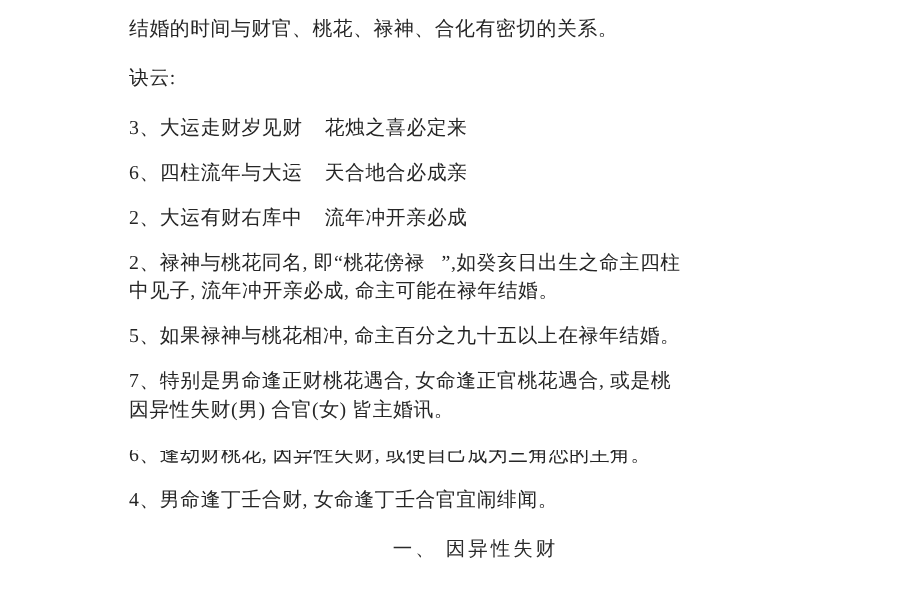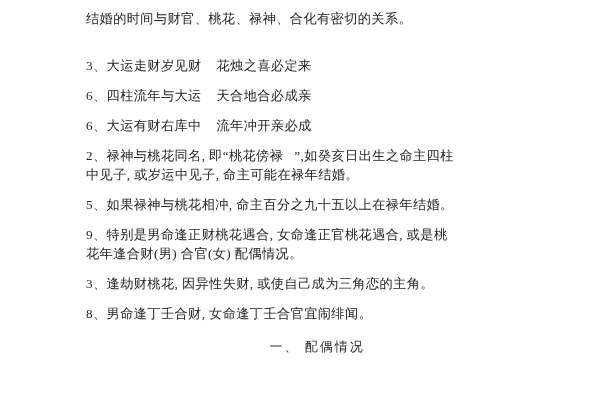--- a/index.html
+++ b/index.html
@@ -59,46 +59,47 @@
 </style>
 </head>
 <body>
 
 <div class="page">
 
   <p class="line para first-line">结婚的时间与财官、桃花、禄神、合化有密切的关系。</p>
 
   <div class="gap-lg"></div>
 
+  <p class="line para">诀云:</p>
 
   <div class="gap-lg"></div>
 
   <p class="line para">3、大运走财岁见财    花烛之喜必定来</p>
   <div class="gap-md"></div>
 
   <p class="line para">6、四柱流年与大运    天合地合必成亲</p>
   <div class="gap-md"></div>
 
-  <p class="line para">6、大运有财右库中    流年冲开亲必成</p>
+  <p class="line para">2、大运有财右库中    流年冲开亲必成</p>
   <div class="gap-md"></div>
 
   <p class="line para">2、禄神与桃花同名, 即“桃花傍禄   ”,如癸亥日出生之命主四柱</p>
-  <p class="line para indent-cont">中见子, 或岁运中见子, 命主可能在禄年结婚。</p>
+  <p class="line para indent-cont">中见子, 流年冲开亲必成, 命主可能在禄年结婚。</p>
   <div class="gap-md"></div>
 
   <p class="line para">5、如果禄神与桃花相冲, 命主百分之九十五以上在禄年结婚。</p>
   <div class="gap-md"></div>
 
-  <p class="line para">9、特别是男命逢正财桃花遇合, 女命逢正官桃花遇合, 或是桃</p>
-  <p class="line para indent-cont">花年逢合财(男) 合官(女) 配偶情况。</p>
+  <p class="line para">7、特别是男命逢正财桃花遇合, 女命逢正官桃花遇合, 或是桃</p>
+  <p class="line para indent-cont">因异性失财(男) 合官(女) 皆主婚讯。</p>
   <div class="gap-md"></div>
 
-  <p class="line para">3、逢劫财桃花, 因异性失财, 或使自己成为三角恋的主角。</p>
+  <p class="line para">6、逢劫财桃花, 因异性失财, 或使自己成为三角恋的主角。</p>
   <div class="gap-md"></div>
 
-  <p class="line para">8、男命逢丁壬合财, 女命逢丁壬合官宜闹绯闻。</p>
+  <p class="line para">4、男命逢丁壬合财, 女命逢丁壬合官宜闹绯闻。</p>
 
   <div class="gap-lg"></div>
 
-  <p class="line para footer-head">一、 配偶情况</p>
+  <p class="line para footer-head">一、 因异性失财</p>
 
   <div class="clip-bottom"></div>
 </div>
 
 </body></html>

